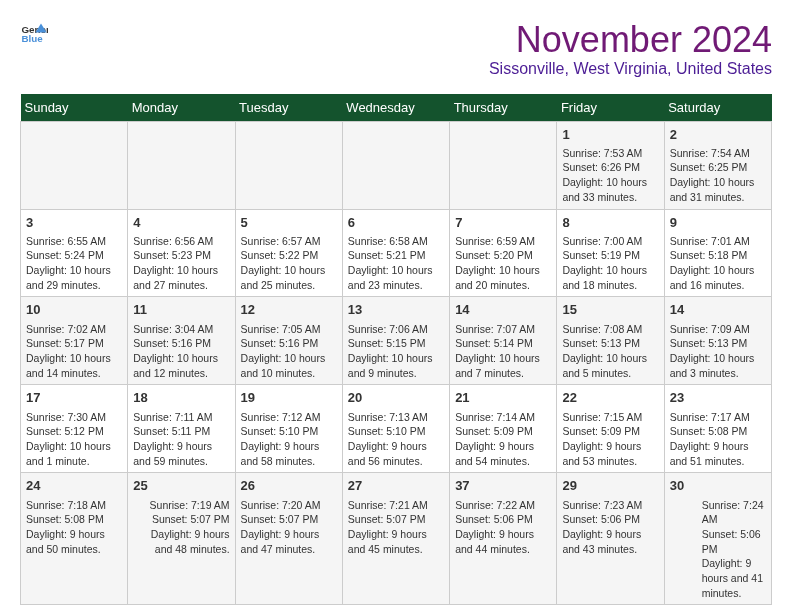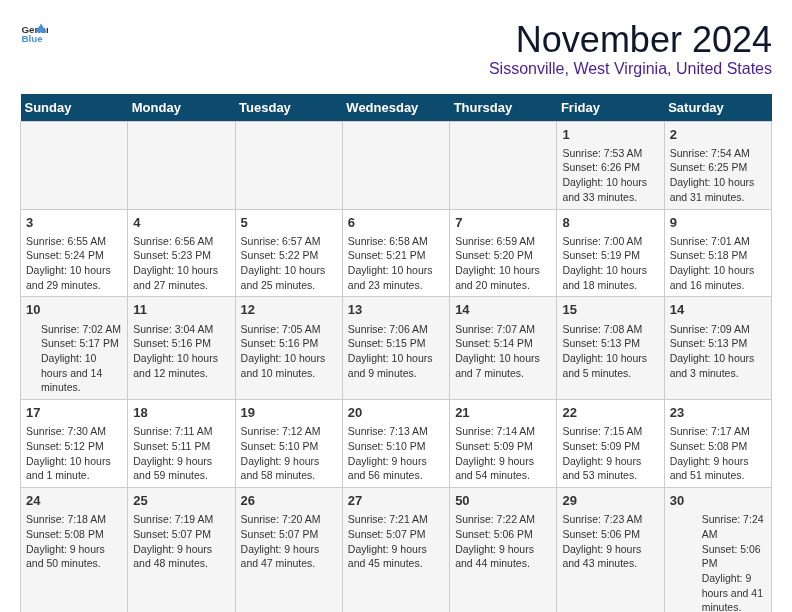--- a/index.html
+++ b/index.html
@@ -24,39 +24,39 @@
     .logo-icon {
       width: 28px;
       height: 28px;
     }
     .title-block {
       text-align: right;
     }
     .main-title {
       font-size: 36px;
       font-weight: normal;
-      color: #0f172a;
+      color: #701a75;
       line-height: 1.1;
     }
     .subtitle {
       font-size: 16px;
       color: #4c1d95;
     }
     table {
       width: 100%;
       border-collapse: collapse;
       font-size: 11px;
     }
     thead tr th {
-      background-color: #0c4a6e;
+      background-color: #14532d;
       color: #fff;
       padding: 6px 4px;
       text-align: left;
       font-size: 13px;
-      font-weight: bold;
+      font-weight: normal;
     }
     tbody tr td {
       border: 1px solid #ccc;
       padding: 4px 5px;
       vertical-align: top;
       width: 14.28%;
       min-height: 80px;
       line-height: 1.4;
       color: #333;
     }
@@ -169,21 +169,21 @@
         <td>
           <span class="day-number">9</span>
           <div class="day-info" style="white-space: pre-line;">Sunrise: 7:01 AM
 Sunset: 5:18 PM
 Daylight: 10 hours and 16 minutes.</div>
         </td>
       </tr>
       <tr>
         <td>
           <span class="day-number">10</span>
-          <div class="day-info" style="white-space: pre-line; margin-left: 15px;">Sunrise: 7:02 AM
+          <div class="day-info" style="white-space: pre-line;">Sunrise: 7:02 AM
 Sunset: 5:17 PM
 Daylight: 10 hours and 14 minutes.</div>
         </td>
         <td>
           <span class="day-number">11</span>
           <div class="day-info" style="white-space: pre-line;">Sunrise: 3:04 AM
 Sunset: 5:16 PM
 Daylight: 10 hours and 12 minutes.</div>
         </td>
         <td>
@@ -263,38 +263,38 @@
       </tr>
       <tr>
         <td>
           <span class="day-number">24</span>
           <div class="day-info" style="white-space: pre-line;">Sunrise: 7:18 AM
 Sunset: 5:08 PM
 Daylight: 9 hours and 50 minutes.</div>
         </td>
         <td>
           <span class="day-number">25</span>
-          <div class="day-info" style="white-space: pre-line;">Sunrise: 7:19 AM
+          <div class="day-info" style="white-space: pre-line; text-align: right;">Sunrise: 7:19 AM
 Sunset: 5:07 PM
 Daylight: 9 hours and 48 minutes.</div>
         </td>
         <td>
           <span class="day-number">26</span>
           <div class="day-info" style="white-space: pre-line;">Sunrise: 7:20 AM
 Sunset: 5:07 PM
 Daylight: 9 hours and 47 minutes.</div>
         </td>
         <td>
           <span class="day-number">27</span>
           <div class="day-info" style="white-space: pre-line;">Sunrise: 7:21 AM
 Sunset: 5:07 PM
 Daylight: 9 hours and 45 minutes.</div>
         </td>
         <td>
-          <span class="day-number">50</span>
+          <span class="day-number">37</span>
           <div class="day-info" style="white-space: pre-line;">Sunrise: 7:22 AM
 Sunset: 5:06 PM
 Daylight: 9 hours and 44 minutes.</div>
         </td>
         <td>
           <span class="day-number">29</span>
           <div class="day-info" style="white-space: pre-line;">Sunrise: 7:23 AM
 Sunset: 5:06 PM
 Daylight: 9 hours and 43 minutes.</div>
         </td>

